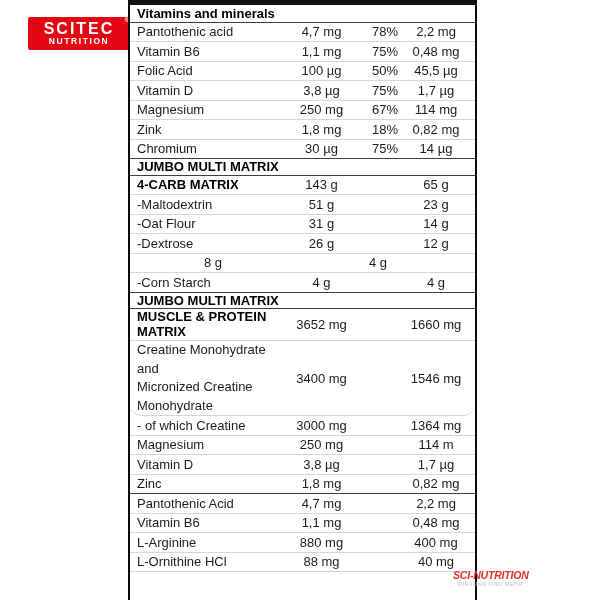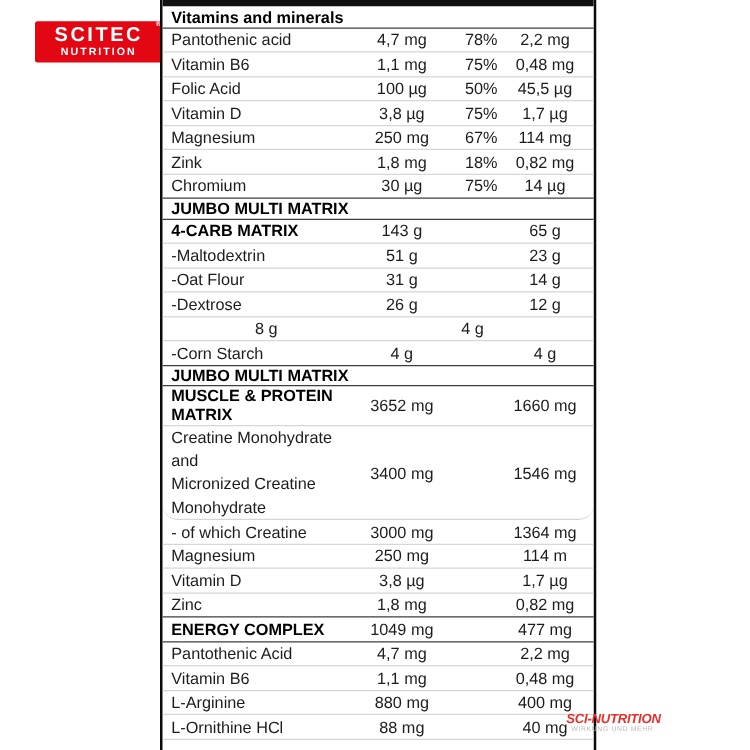--- a/index.html
+++ b/index.html
@@ -183,26 +183,20 @@
           <div class="c-amt">3,8 µg</div>
           <div class="c-nrv"></div>
           <div class="c-per">1,7 µg</div>
         </div>
         <div class="tr normal dark">
           <div class="c-name">Zinc</div>
           <div class="c-amt">1,8 mg</div>
           <div class="c-nrv"></div>
           <div class="c-per">0,82 mg</div>
         </div>
-        <div class="tr bold dark">
-          <div class="c-name">ENERGY COMPLEX</div>
-          <div class="c-amt">1049 mg</div>
-          <div class="c-nrv"></div>
-          <div class="c-per">477 mg</div>
-        </div>
         <div class="tr normal">
           <div class="c-name">Pantothenic Acid</div>
           <div class="c-amt">4,7 mg</div>
           <div class="c-nrv"></div>
           <div class="c-per">2,2 mg</div>
         </div>
         <div class="tr normal">
           <div class="c-name">Vitamin B6</div>
           <div class="c-amt">1,1 mg</div>
           <div class="c-nrv"></div>

